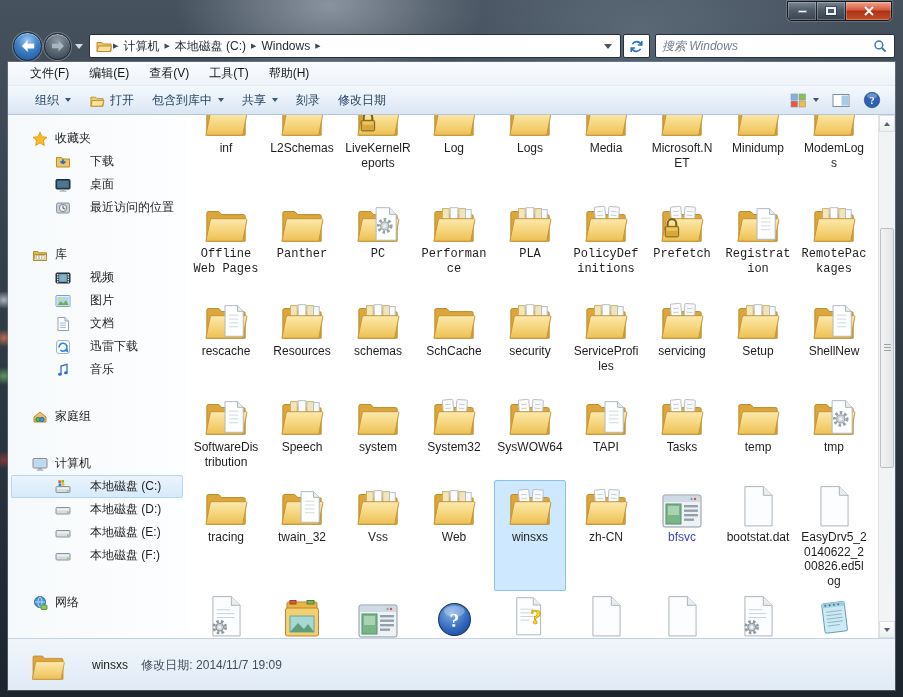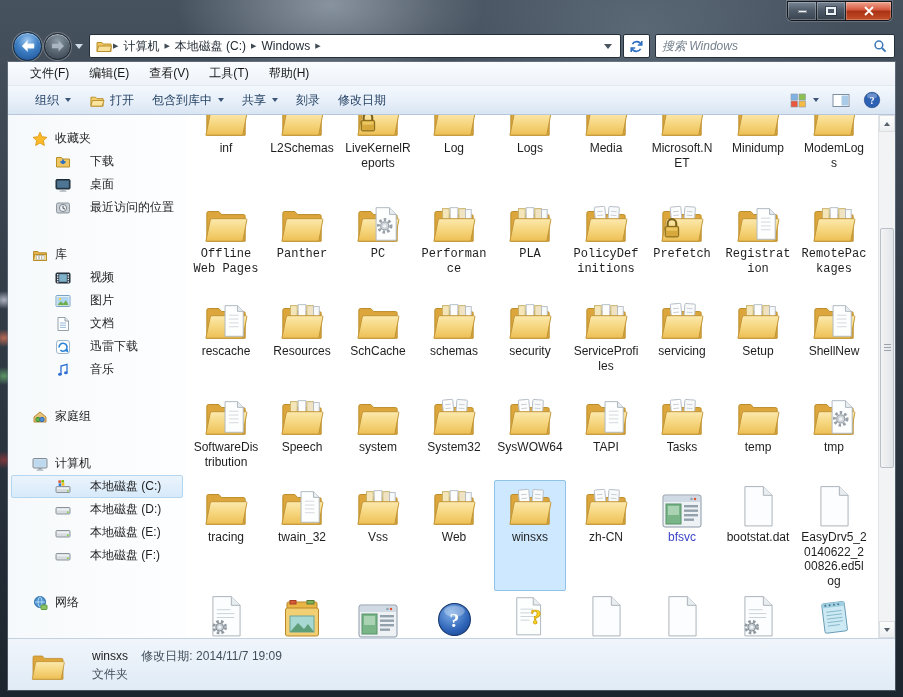--- a/index.html
+++ b/index.html
@@ -918,48 +918,48 @@
                 <div class="tile-icon">
                   <svg viewBox="0 0 48 42">
                     <defs>
                       <linearGradient id="fgrad" x1="0" y1="0" x2="0" y2="1">
                         <stop offset="0" stop-color="#fce9ae"></stop>
                         <stop offset=".5" stop-color="#f6d67e"></stop>
                         <stop offset="1" stop-color="#edbf55"></stop>
                       </linearGradient>
                     </defs>
                     <path d="M4 11 C4 9.6 4.6 9 6 9 h10.5 l3 3.2 H42 c1.4 0 2 .6 2 2 V40 H4 Z" fill="#dca63c" stroke="#b98a26"></path>
-                    <path d="M3 40 L7.5 18 c.2-1 .8-1.5 1.8-1.5 H44.5 c1 0 1.4 .6 1.2 1.6 L41.5 40 Z" fill="url(#fgrad)" stroke="#c09334"></path>
-                  </svg>
-                </div>
-                <div class="tile-label">SchCache</div>
-              </div>
-            </div>
-            <div class="fcell">
-              <div class="tile">
-                <div class="tile-icon">
-                  <svg viewBox="0 0 48 42">
-                    <defs>
-                      <linearGradient id="fgrad" x1="0" y1="0" x2="0" y2="1">
-                        <stop offset="0" stop-color="#fce9ae"></stop>
-                        <stop offset=".5" stop-color="#f6d67e"></stop>
-                        <stop offset="1" stop-color="#edbf55"></stop>
-                      </linearGradient>
-                    </defs>
-                    <path d="M4 11 C4 9.6 4.6 9 6 9 h10.5 l3 3.2 H42 c1.4 0 2 .6 2 2 V40 H4 Z" fill="#dca63c" stroke="#b98a26"></path>
                     <g>
                       <rect x="12" y="6" width="7" height="26" fill="#f4e6b8" stroke="#c9b269"></rect>
                       <rect x="20" y="5" width="8" height="27" fill="#fdfdfd" stroke="#b6bec6"></rect>
                       <rect x="29" y="6" width="7" height="26" fill="#efe3c2" stroke="#c9b269"></rect>
                       <rect x="36" y="7" width="6" height="25" fill="#f8f9fa" stroke="#b6bec6"></rect>
                     </g>
                     <path d="M3 40 L7.5 18 c.2-1 .8-1.5 1.8-1.5 H44.5 c1 0 1.4 .6 1.2 1.6 L41.5 40 Z" fill="url(#fgrad)" stroke="#c09334"></path>
                   </svg>
                 </div>
                 <div class="tile-label">schemas</div>
+              </div>
+            </div>
+            <div class="fcell">
+              <div class="tile">
+                <div class="tile-icon">
+                  <svg viewBox="0 0 48 42">
+                    <defs>
+                      <linearGradient id="fgrad" x1="0" y1="0" x2="0" y2="1">
+                        <stop offset="0" stop-color="#fce9ae"></stop>
+                        <stop offset=".5" stop-color="#f6d67e"></stop>
+                        <stop offset="1" stop-color="#edbf55"></stop>
+                      </linearGradient>
+                    </defs>
+                    <path d="M4 11 C4 9.6 4.6 9 6 9 h10.5 l3 3.2 H42 c1.4 0 2 .6 2 2 V40 H4 Z" fill="#dca63c" stroke="#b98a26"></path>
+                    <path d="M3 40 L7.5 18 c.2-1 .8-1.5 1.8-1.5 H44.5 c1 0 1.4 .6 1.2 1.6 L41.5 40 Z" fill="url(#fgrad)" stroke="#c09334"></path>
+                  </svg>
+                </div>
+                <div class="tile-label">SchCache</div>
               </div>
             </div>
             <div class="fcell">
               <div class="tile">
                 <div class="tile-icon">
                   <svg viewBox="0 0 48 42">
                     <defs>
                       <linearGradient id="fgrad" x1="0" y1="0" x2="0" y2="1">
                         <stop offset="0" stop-color="#fce9ae"></stop>
                         <stop offset=".5" stop-color="#f6d67e"></stop>
@@ -1626,17 +1626,16 @@
             <path d="M4 11 C4 9.6 4.6 9 6 9 h10.5 l3 3.2 H42 c1.4 0 2 .6 2 2 V40 H4 Z" fill="#dca63c" stroke="#b98a26"></path>
             <path d="M3 40 L7.5 18 c.2-1 .8-1.5 1.8-1.5 H44.5 c1 0 1.4 .6 1.2 1.6 L41.5 40 Z" fill="url(#fgrad)" stroke="#c09334"></path>
           </svg>
         </span>
       <div class="status-text">
         <div>
           <span class="status-name">winsxs</span>
           <span class="status-mod">修改日期:</span>
           <span class="status-mod">2014/11/7 19:09</span>
         </div>
-        <div><span class="status-type">文件夹</span></div>
       </div>
     </div>
   </div>
 </div>
 
 </body></html>

